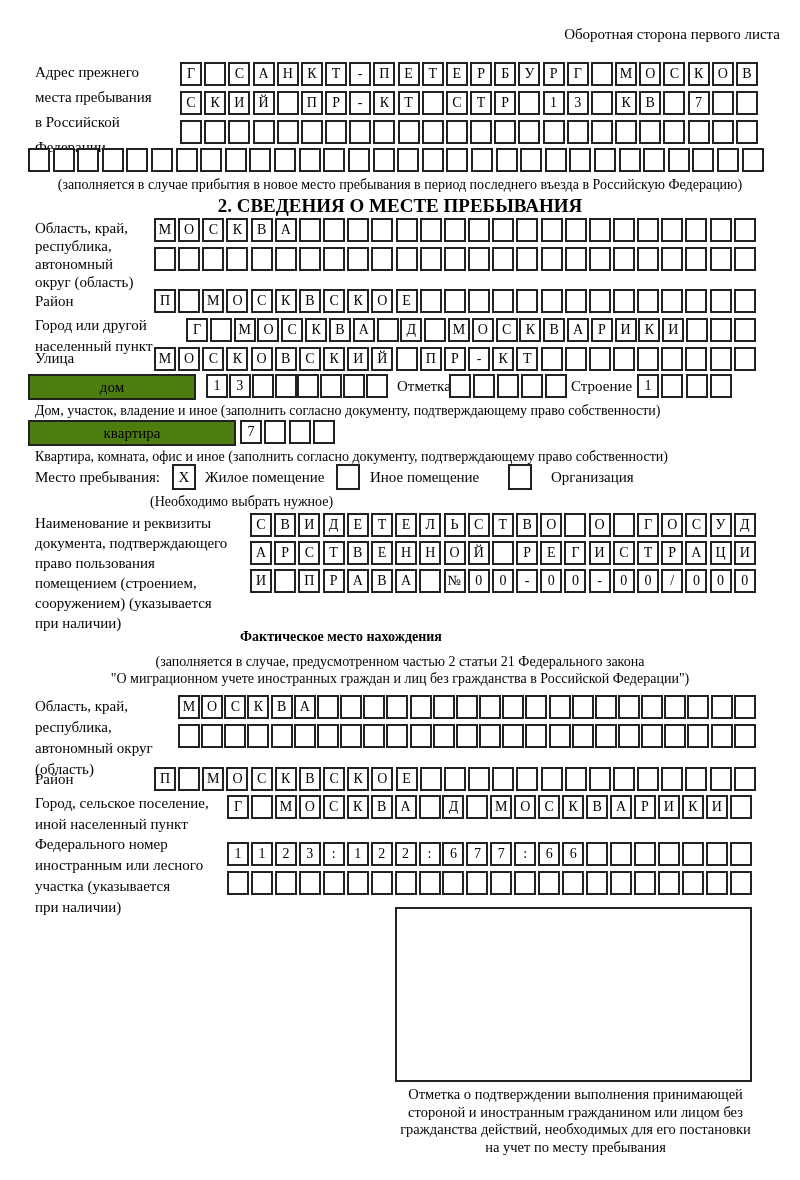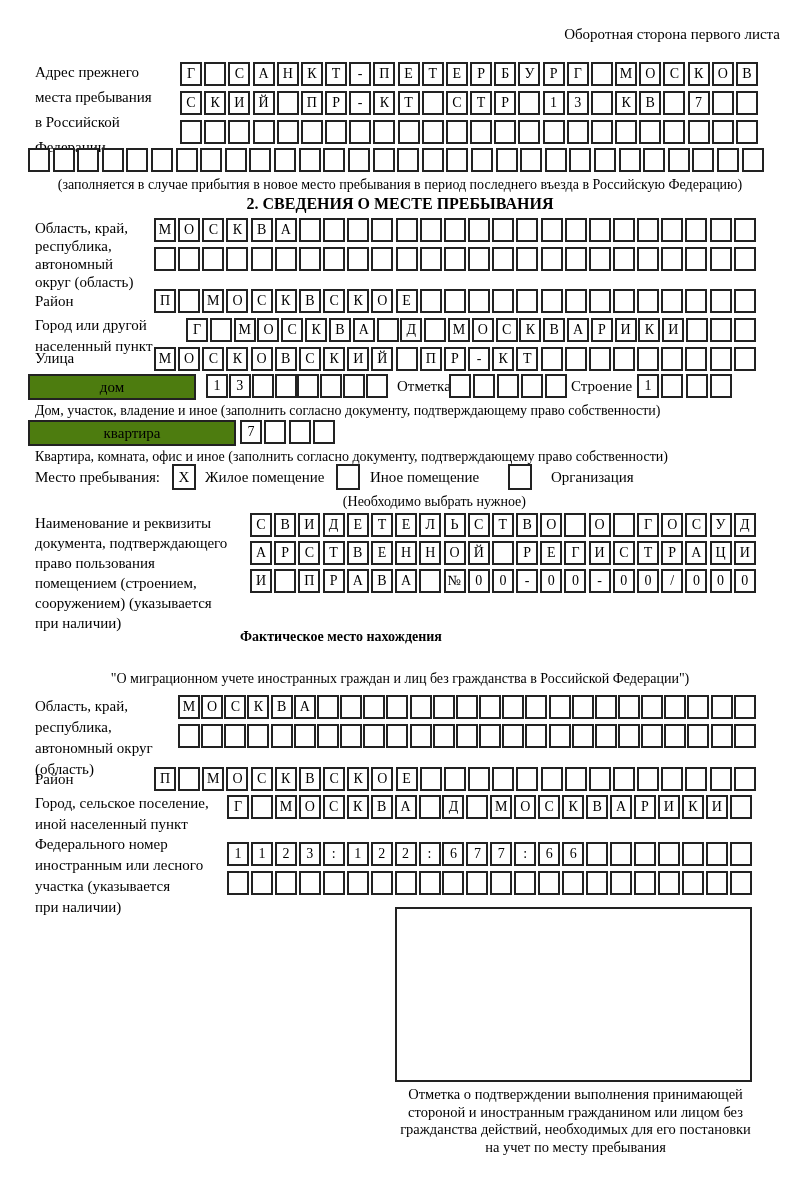--- a/index.html
+++ b/index.html
@@ -5,21 +5,21 @@
   html,body{margin:0;padding:0;background:#fff;}
   .page{position:relative;width:800px;height:1180px;background:#fff;overflow:hidden;
         font-family:"Liberation Serif","DejaVu Serif",serif;color:#000;padding-left:26px;}
   .abs{position:absolute;}
   .lbl{font-size:15px;line-height:18px;}
   .lbl25 div{line-height:25px;}
   .lh21 div{line-height:21px;}
   .lh20 div{line-height:20px;}
   .lh18 div{line-height:18px;}
   .cap{font-size:14px;line-height:17px;}
-  .hdr{font-size:16px;font-weight:bold;text-align:center;width:800px;}
+  .hdr{font-size:19px;font-weight:bold;text-align:center;width:800px;}
   .hdr2{font-size:14px;font-weight:bold;text-align:center;width:682px;}
   .center{text-align:center;width:800px;}
   .boxrow{position:absolute;display:flex;justify-content:space-between;height:24px;}
   .cbox{flex:0 0 auto;width:18px;height:20px;border:2px solid #222;background:#fff;
         font-size:14px;line-height:20px;text-align:center;overflow:hidden;}
   .titlebox{position:absolute;border:2px solid #222;height:22px;line-height:22px;
         text-align:center;font-size:15px;background:#4d7c0f;}
   .chk{position:absolute;width:20px;height:22px;border:2px solid #222;font-size:15px;
         line-height:22px;text-align:center;background:#fff;}
   .stamp{position:absolute;border:2px solid #222;background:#fff;}
@@ -339,21 +339,21 @@
     </div>
   <div class="abs cap" style="left:35px;top:448px;width:740px;">Квартира, комната, офис и иное (заполнить согласно документу, подтверждающему право собственности)</div>
 
   <div class="abs lbl" style="left:35px;top:468px;">Место пребывания:</div>
   <div class="chk" style="left:172px;top:464px;">X</div>
   <div class="abs lbl" style="left:205px;top:468px;">Жилое помещение</div>
   <div class="chk" style="left:336px;top:464px;"></div>
   <div class="abs lbl" style="left:370px;top:468px;">Иное помещение</div>
   <div class="chk" style="left:508px;top:464px;"></div>
   <div class="abs lbl" style="left:551px;top:468px;">Организация</div>
-  <div class="abs cap" style="left:156px;top:493px;width:370px;text-align:right;">(Необходимо выбрать нужное)</div>
+  <div class="abs cap" style="left:150px;top:493px;width:370px;text-align:left;">(Необходимо выбрать нужное)</div>
 
   <div class="abs lbl lh20" style="left:35px;top:513px;width:210px;">
       <div>Наименование и реквизиты</div>
       <div>документа, подтверждающего</div>
       <div>право пользования</div>
       <div>помещением (строением,</div>
       <div>сооружением) (указывается</div>
       <div>при наличии)</div>
     </div>
   <div class="boxrow" style="left:250px;top:513px;width:506px;">
@@ -420,20 +420,21 @@
       <span class="cbox">-</span>
       <span class="cbox">0</span>
       <span class="cbox">0</span>
       <span class="cbox">/</span>
       <span class="cbox">0</span>
       <span class="cbox">0</span>
       <span class="cbox">0</span>
     </div>
 
   <div class="abs hdr2" style="top:629px;left:0;">Фактическое место нахождения</div>
+  <div class="abs cap center" style="top:653px;left:0;">(заполняется в случае, предусмотренном частью 2 статьи 21 Федерального закона</div>
   <div class="abs cap center" style="top:670px;left:0;">"О миграционном учете иностранных граждан и лиц без гражданства в Российской Федерации")</div>
 
   <div class="abs lbl lh21" style="left:35px;top:696px;width:150px;">
       <div>Область, край,</div>
       <div>республика,</div>
       <div>автономный округ</div>
       <div>(область)</div>
     </div>
   <div class="boxrow" style="left:178px;top:695px;width:578px;">
       <span class="cbox">М</span>

